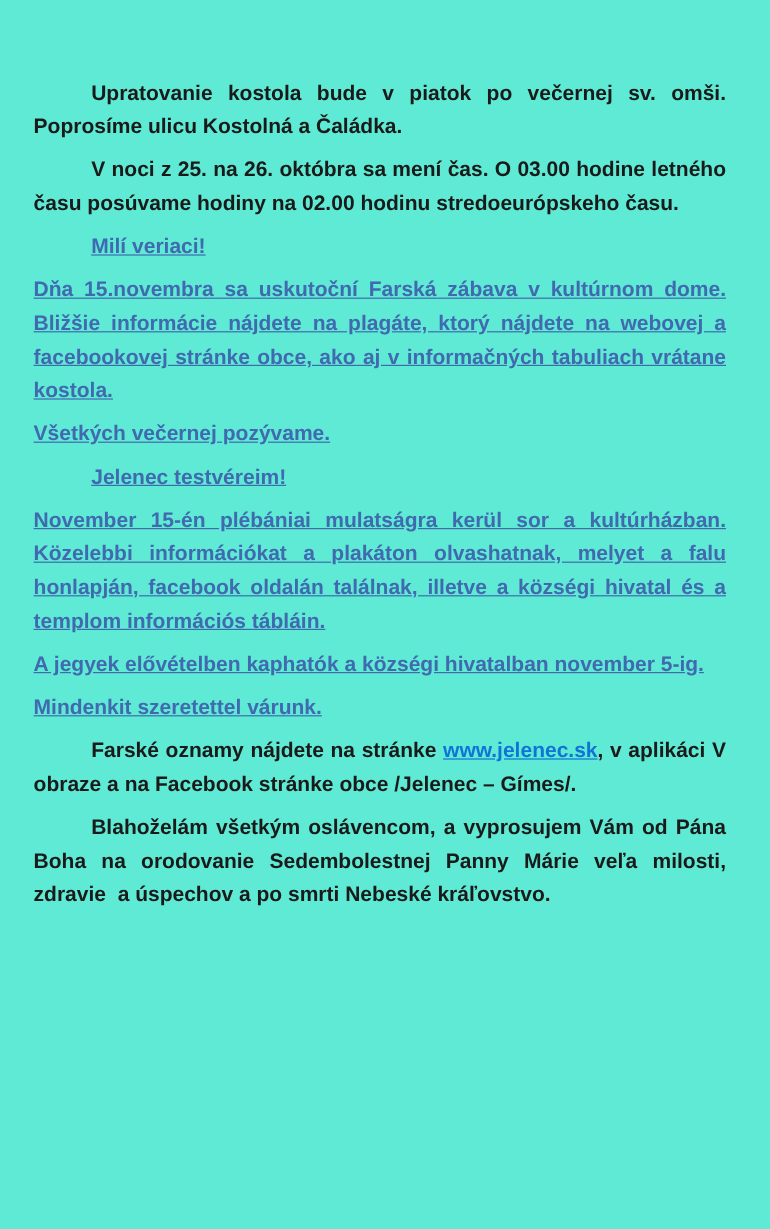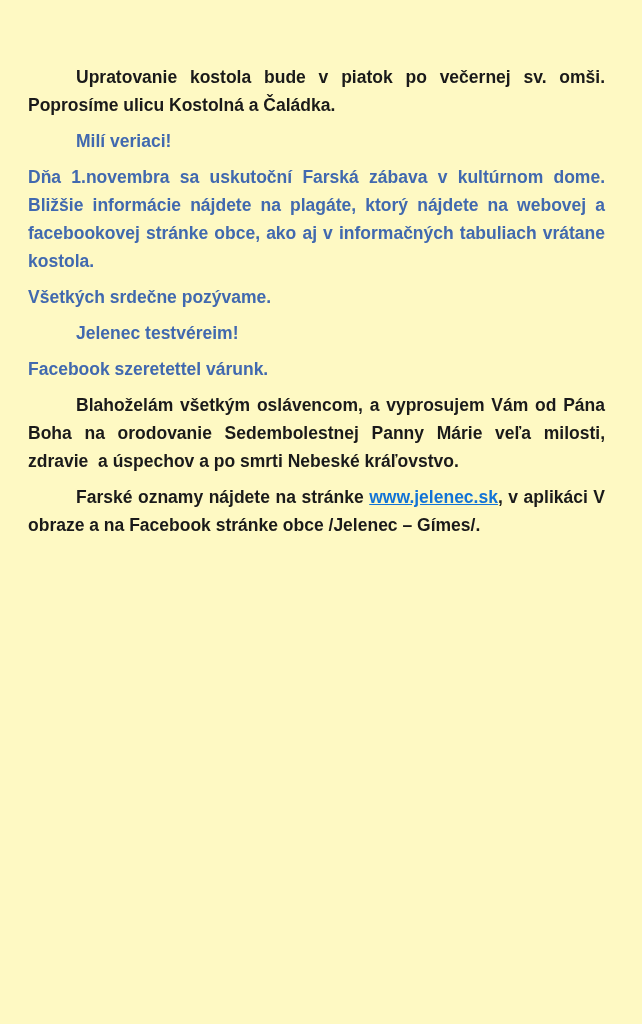--- a/index.html
+++ b/index.html
@@ -5,60 +5,63 @@
   html, body {
     margin: 0;
     padding: 0;
     background: #ffffff;
   }
   .page {
     position: relative;
     width: 642px;
     height: 1024px;
     box-sizing: border-box;
-    background: #fef9c3;
+    background: #5eead4;
     padding: 63px 37px 0 28px;
     font-family: "Liberation Sans", sans-serif;
     font-weight: 700;
     font-size: 17.5px;
     line-height: 28px;
     color: #1a1a1a;
     overflow: hidden;
   }
   .page p {
     margin: 0 0 8px 0;
     text-align: justify;
   }
   .indent { text-indent: 48px; }
-  .blue  { color: #4169af; }
+  .blue  { color: #4169af; text-decoration: underline; }
   .gap-before { margin-top: 58px; }
   a.doc-link {
     color: #1273d6;
     text-decoration: underline;
     cursor: pointer;
   }
 </style>
 </head>
 <body>
 
 <div class="page">
 
   <p class="indent">Upratovanie kostola bude v&nbsp;piatok po večernej sv. omši. Poprosíme ulicu Kostolná a Čaládka.</p>
 
+  <p class="indent">V&nbsp;noci z&nbsp;25. na 26. októbra sa mení čas. O&nbsp;03.00 hodine letného času posúvame hodiny na 02.00 hodinu stredoeurópskeho času.</p>
 
   <p class="indent blue">Milí veriaci!</p>
 
-  <p class="blue">Dňa 1.novembra sa uskutoční Farská zábava v kultúrnom dome. Bližšie informácie nájdete na plagáte, ktorý nájdete na webovej a facebookovej stránke obce, ako aj v informačných tabuliach vrátane kostola.</p>
+  <p class="blue">Dňa 15.novembra sa uskutoční Farská zábava v kultúrnom dome. Bližšie informácie nájdete na plagáte, ktorý nájdete na webovej a facebookovej stránke obce, ako aj v informačných tabuliach vrátane kostola.</p>
 
 
-  <p class="blue">Všetkých srdečne pozývame.</p>
+  <p class="blue">Všetkých večernej pozývame.</p>
 
   <p class="indent blue">Jelenec testvéreim!</p>
 
+  <p class="blue">November 15-én plébániai mulatságra kerül sor a kultúrházban. Közelebbi információkat a plakáton olvashatnak, melyet a falu honlapján, facebook oldalán találnak, illetve a községi hivatal és a templom információs tábláin.</p>
 
+  <p class="blue">A jegyek elővételben kaphatók a községi hivatalban november 5-ig.</p>
 
-  <p class="blue">Facebook szeretettel várunk.</p>
+  <p class="blue">Mindenkit szeretettel várunk.</p>
+
+  <p class="indent"><span>Farské oznamy nájdete na stránke </span><a class="doc-link" href="#">www.jelenec.sk</a><span>, v aplikáci V obraze a na Facebook stránke obce /Jelenec – Gímes/.</span></p>
 
   <p class="indent gap-before">Blahoželám všetkým oslávencom, a vyprosujem Vám od Pána Boha na orodovanie Sedembolestnej Panny Márie veľa milosti, zdravie&nbsp; a úspechov a po smrti Nebeské kráľovstvo.</p>
-
-  <p class="indent"><span>Farské oznamy nájdete na stránke </span><a class="doc-link" href="#">www.jelenec.sk</a><span>, v aplikáci V obraze a na Facebook stránke obce /Jelenec – Gímes/.</span></p>
 
 </div>
 
 </body></html>

